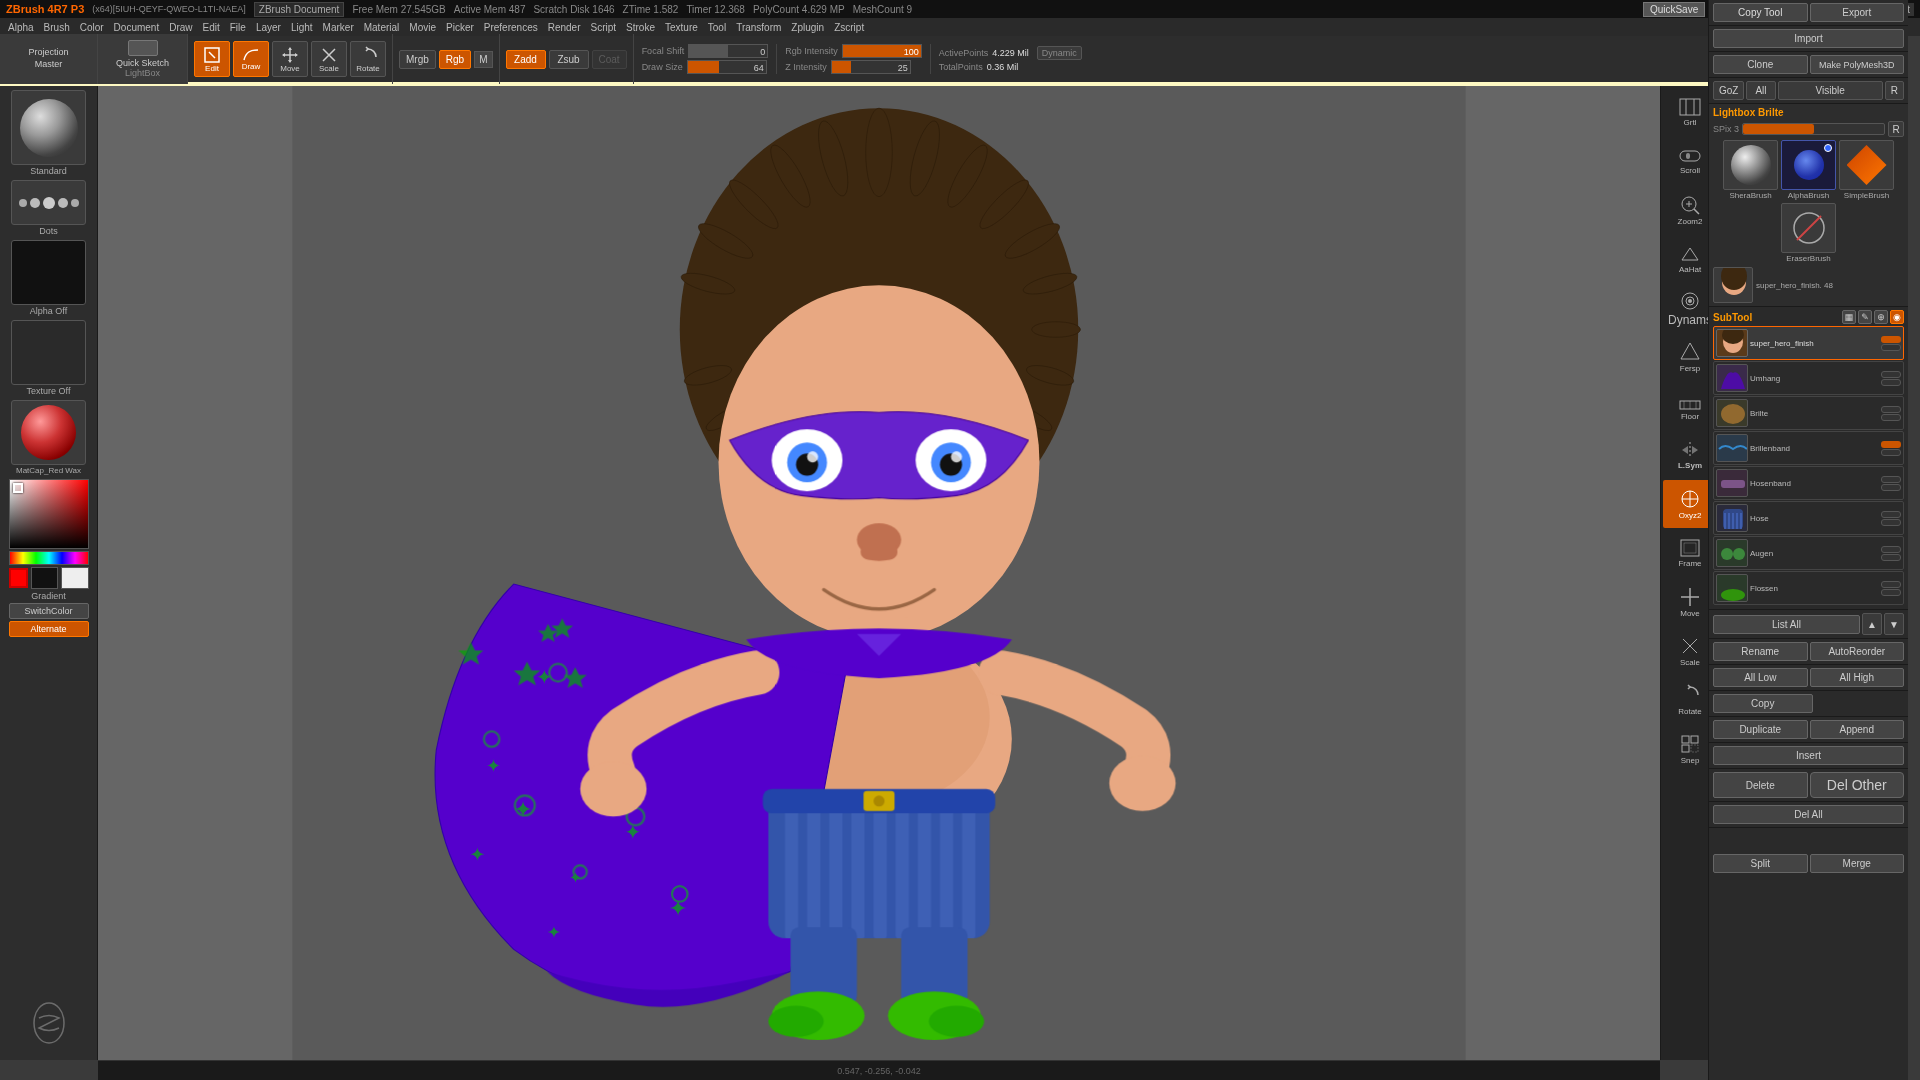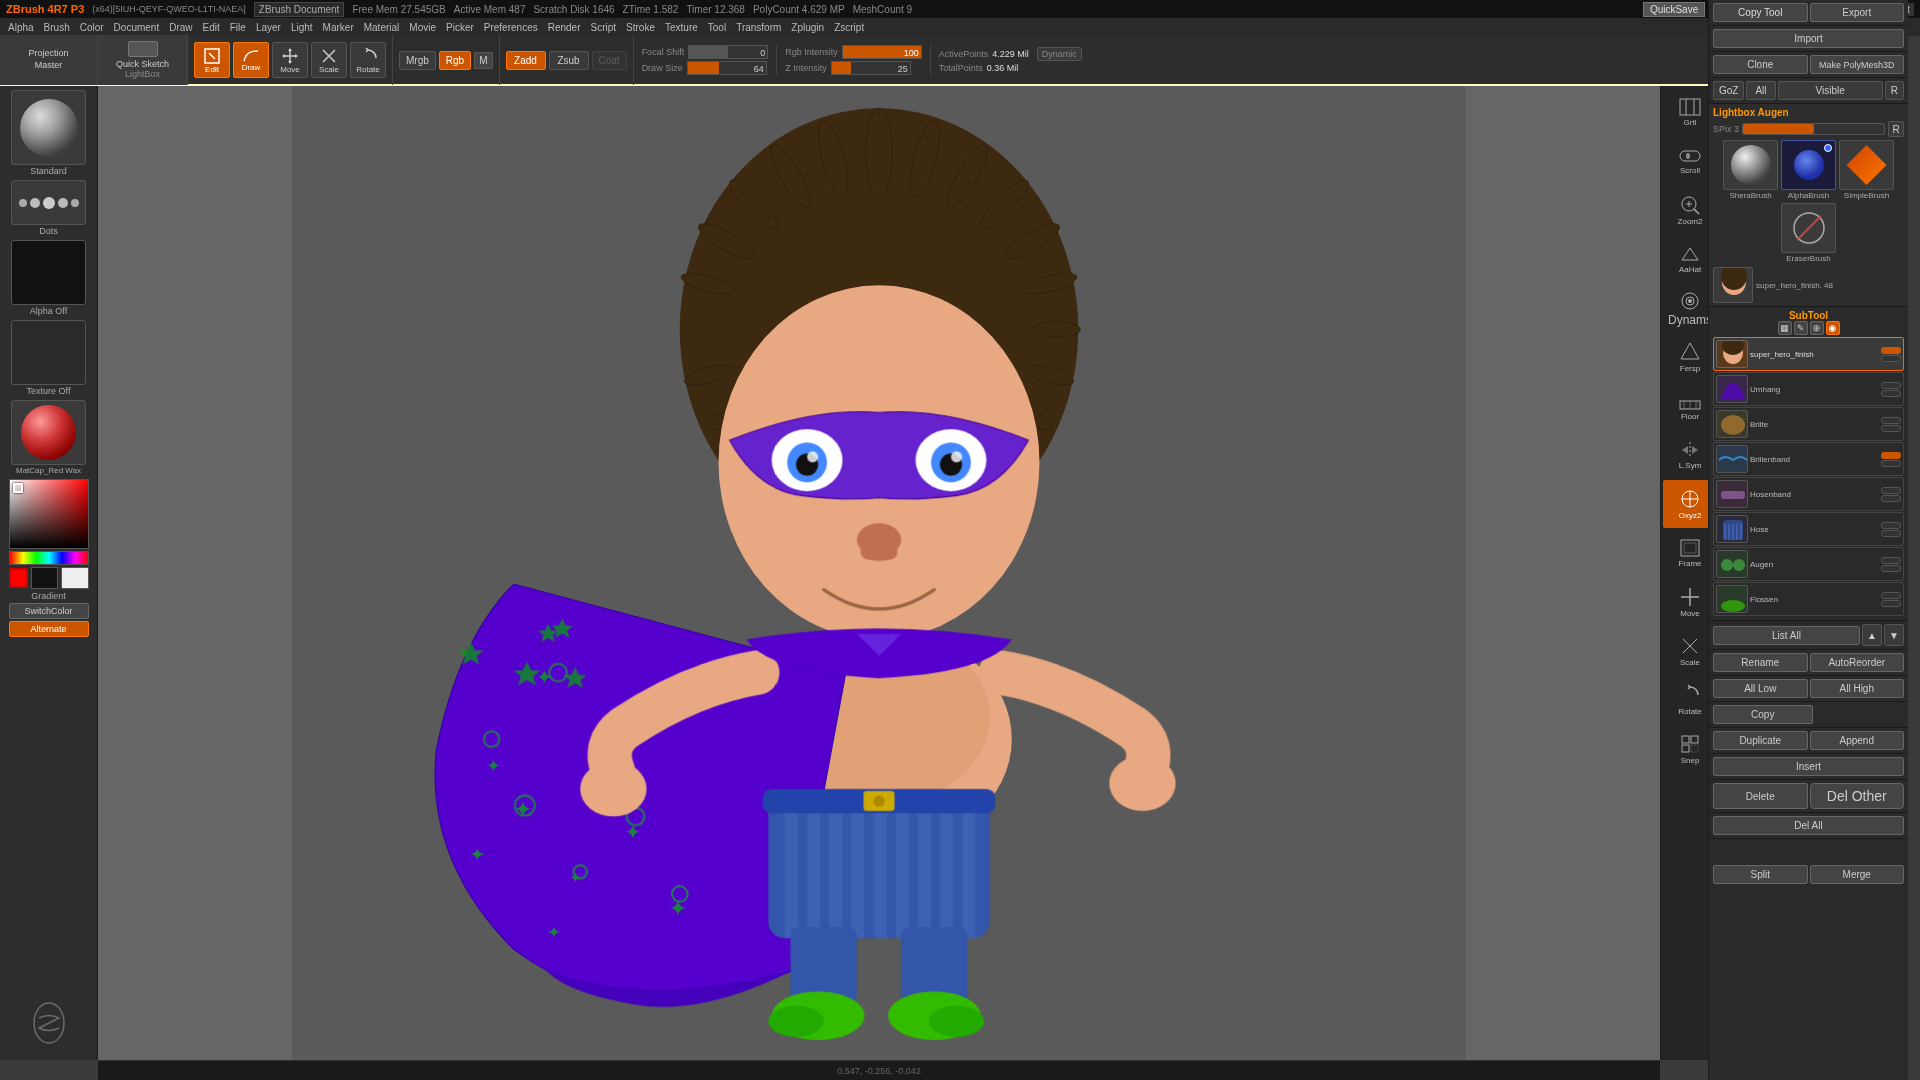--- a/index.html
+++ b/index.html
@@ -114,21 +114,21 @@
   <span style="color:#bbb;cursor:pointer;padding:1px 4px;">Render</span>
   <span style="color:#bbb;cursor:pointer;padding:1px 4px;">Script</span>
   <span style="color:#bbb;cursor:pointer;padding:1px 4px;">Stroke</span>
   <span style="color:#bbb;cursor:pointer;padding:1px 4px;">Texture</span>
   <span style="color:#bbb;cursor:pointer;padding:1px 4px;">Tool</span>
   <span style="color:#bbb;cursor:pointer;padding:1px 4px;">Transform</span>
   <span style="color:#bbb;cursor:pointer;padding:1px 4px;">Zplugin</span>
   <span style="color:#bbb;cursor:pointer;padding:1px 4px;">Zscript</span>
 </div>
 
-<div style="position:absolute;top:36px;left:0;right:200px;height:50px;background:#2d2d2d;border-bottom:2px solid #fef9c3;display:flex;align-items:center;">
+<div style="position:absolute;top:36px;left:0;right:200px;height:50px;background:#2d2d2d;border-bottom:4px solid #fef9c3;display:flex;align-items:center;">
 
   <div style="width:98px;height:50px;display:flex;flex-direction:column;align-items:center;justify-content:center;background:#3a3a3a;border-right:1px solid #444;cursor:pointer;padding:2px;">
     <span style="color:#ccc;font-size:9px;text-align:center;line-height:1.3;">Projection<br>Master</span>
   </div>
 
   <div style="width:90px;height:50px;display:flex;flex-direction:column;align-items:center;justify-content:center;background:#3a3a3a;border-right:1px solid #444;cursor:pointer;padding:2px;">
     <div style="width:30px;height:16px;background:#555;border:1px solid #777;border-radius:2px;margin-bottom:2px;"></div>
     <span style="color:#ccc;font-size:9px;text-align:center;">Quick Sketch</span>
     <span style="color:#888;font-size:9px;">LightBox</span>
   </div>
@@ -354,21 +354,21 @@
   <div style="width:54px;height:48px;display:flex;flex-direction:column;align-items:center;justify-content:center;cursor:pointer;border-radius:2px;gap:1px;">
     <svg width="24" height="20" viewBox="0 0 24 20">
         <rect x="2" y="10" width="20" height="8" fill="none" stroke="#aaa" stroke-width="1"></rect>
         <line x1="6" y1="10" x2="6" y2="18" stroke="#aaa" stroke-width="0.5"></line>
         <line x1="12" y1="10" x2="12" y2="18" stroke="#aaa" stroke-width="0.5"></line>
         <line x1="18" y1="10" x2="18" y2="18" stroke="#aaa" stroke-width="0.5"></line>
       </svg>
     <span style="font-size:8px;color:#bbb;">Floor</span>
   </div>
 
-  <div style="width:54px;height:48px;display:flex;flex-direction:column;align-items:center;justify-content:center;cursor:pointer;border-radius:2px;gap:1px;">
+  <div style="width:54px;height:48px;display:flex;flex-direction:column;align-items:center;justify-content:center;cursor:pointer;border-radius:2px;gap:1px;font-weight:bold;">
     <svg width="24" height="20" viewBox="0 0 24 20">
         <line x1="12" y1="2" x2="12" y2="18" stroke="#aaa" stroke-width="1" stroke-dasharray="2,2"></line>
         <path d="M4 10 L10 6 L10 14 Z" fill="#aaa" opacity="0.6"></path>
         <path d="M20 10 L14 6 L14 14 Z" fill="#aaa" opacity="0.6"></path>
       </svg>
     <span style="font-size:8px;color:#bbb;">L.Sym</span>
   </div>
 
   <div style="width:54px;height:48px;display:flex;flex-direction:column;align-items:center;justify-content:center;cursor:pointer;border-radius:2px;gap:1px;background:#cc5500;">
     <svg width="22" height="22" viewBox="0 0 22 22">
@@ -579,21 +579,21 @@
   </div>
 
   <div style="padding:3px 4px;border-bottom:1px solid #1a1a1a;display:flex;gap:2px;align-items:center;">
     <button style="background:#3a3a3a;border:1px solid #555;color:#ccc;padding:3px 5px;font-size:10px;cursor:pointer;border-radius:2px;">GoZ</button>
     <button style="background:#3a3a3a;border:1px solid #555;color:#ccc;padding:3px 8px;font-size:10px;cursor:pointer;border-radius:2px;">All</button>
     <button style="flex:1;background:#3a3a3a;border:1px solid #555;color:#ccc;padding:3px 4px;font-size:10px;cursor:pointer;border-radius:2px;">Visible</button>
     <button style="background:#3a3a3a;border:1px solid #555;color:#ccc;padding:3px 5px;font-size:10px;cursor:pointer;border-radius:2px;">R</button>
   </div>
 
   <div style="padding:3px 4px;background:#2d2d2d;border-bottom:1px solid #1a1a1a;">
-    <div style="color:#ff9900;font-size:10px;font-weight:bold;margin-bottom:3px;">Lightbox Augen</div>
+    <div style="color:#ff9900;font-size:10px;font-weight:bold;margin-bottom:3px;">Lightbox Brilte</div>
 
     <div style="display:flex;align-items:center;gap:3px;margin-bottom:3px;">
       <span style="color:#888;font-size:9px;">SPix 3</span>
       <div style="flex:1;height:12px;background:#333;border:1px solid #555;border-radius:2px;cursor:pointer;position:relative;">
         <div style="width:50%;height:100%;background:#cc5500;border-radius:2px;"></div>
       </div>
       <button style="background:#3a3a3a;border:1px solid #555;color:#ccc;width:16px;height:16px;font-size:10px;cursor:pointer;border-radius:2px;padding:0;">R</button>
     </div>
 
     <div style="display:flex;flex-wrap:wrap;gap:3px;justify-content:center;">
@@ -636,21 +636,21 @@
         <svg width="40" height="36" viewBox="0 0 40 36">
             <ellipse cx="20" cy="14" rx="12" ry="13" fill="#e8a882"></ellipse>
             <ellipse cx="20" cy="8" rx="13" ry="14" fill="#3d2810"></ellipse>
           </svg>
       </div>
       <span style="font-size:8px;color:#aaa;">super_hero_finish. 48</span>
     </div>
   </div>
 
   <div style="padding:3px 4px;border-bottom:1px solid #1a1a1a;">
-    <div style="display:flex;align-items:center;justify-content:space-between;margin-bottom:2px;flex-direction:column;">
+    <div style="display:flex;align-items:center;justify-content:space-between;margin-bottom:2px;">
       <span style="color:#ff9900;font-size:10px;font-weight:bold;">SubTool</span>
       <div style="display:flex;gap:2px;">
         <div style="width:14px;height:14px;background:#444;border:1px solid #666;cursor:pointer;border-radius:2px;display:flex;align-items:center;justify-content:center;font-size:9px;color:#ccc;">▦</div>
         <div style="width:14px;height:14px;background:#444;border:1px solid #666;cursor:pointer;border-radius:2px;display:flex;align-items:center;justify-content:center;font-size:9px;color:#ccc;">✎</div>
         <div style="width:14px;height:14px;background:#444;border:1px solid #666;cursor:pointer;border-radius:2px;display:flex;align-items:center;justify-content:center;font-size:9px;color:#ccc;">⊕</div>
         <div style="width:14px;height:14px;background:#cc5500;border:1px solid #ff7700;cursor:pointer;border-radius:2px;display:flex;align-items:center;justify-content:center;font-size:9px;color:#fff;">◉</div>
       </div>
     </div>
 
     <div style="display:flex;align-items:center;gap:2px;padding:2px;background:#3a3a3a;border:1px solid #ff6600;border-radius:2px;margin-bottom:1px;cursor:pointer;">

